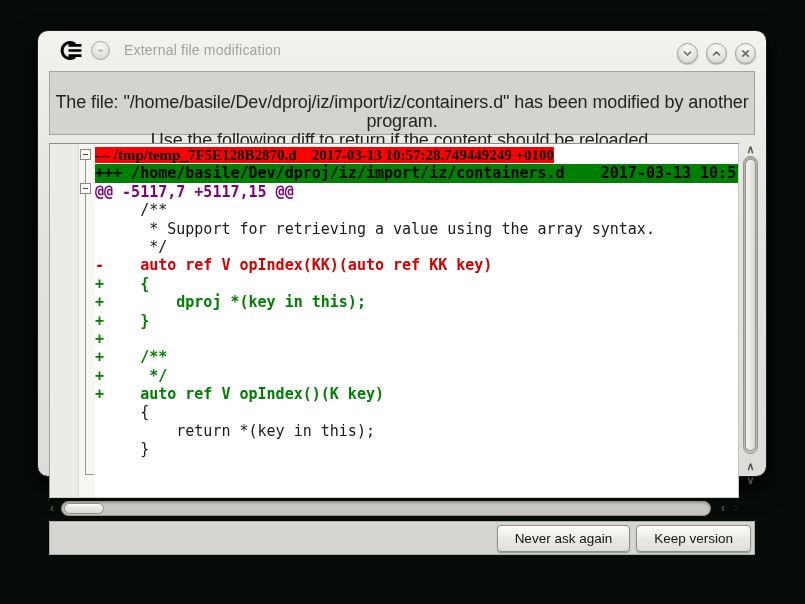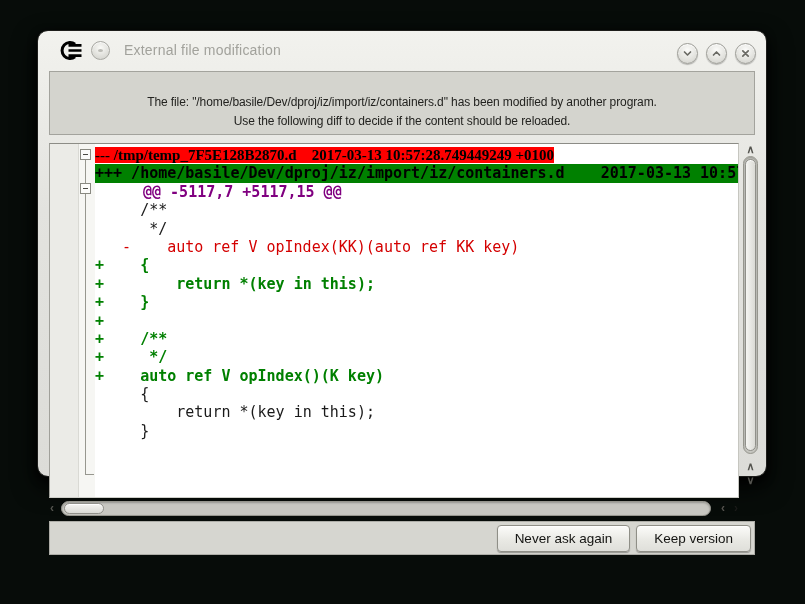--- a/index.html
+++ b/index.html
@@ -37,21 +37,21 @@
     background:radial-gradient(circle at 50% 32%,#fcfcfa,#dedeD9 68%,#cecec9);
     border:1px solid #9d9d97;box-sizing:border-box;
     box-shadow:inset 0 1px 1px rgba(255,255,255,.9),0 1px 1px rgba(0,0,0,.25);
     display:flex;align-items:center;justify-content:center;
   }
   .ctrl-btn svg{display:block;}
   
   .msg-panel{
     position:absolute;left:11px;right:11px;top:40px;height:64px;
     background:#d4d4ce;border:1px solid #a3a39d;box-sizing:border-box;
-    text-align:center;color:#232320;font-size:12px;line-height:19px;
+    text-align:center;color:#232320;font-size:18px;line-height:19px;
     padding-top:21px;letter-spacing:-0.1px;
   }
   
   .editor-frame{
     position:absolute;left:11px;top:112px;width:690px;height:355px;
     background:#ffffff;box-sizing:border-box;
     border-top:1px solid #8c8c86;border-left:1px solid #a0a09a;
     border-right:1px solid #c6c6c0;border-bottom:1px solid #cfcfc9;
     overflow:hidden;
   }
@@ -63,22 +63,22 @@
     position:absolute;left:30px;width:11px;height:11px;background:#fcfcfa;
     border:1px solid #89898one1;border:1px solid #898981;box-sizing:border-box;
     display:flex;align-items:center;justify-content:center;
   }
   .fold-box i{display:block;width:5px;height:1px;background:#4a4a45;}
   .diff-lines{position:absolute;left:45px;top:2px;right:0;bottom:0;overflow:hidden;}
   .row{height:18.4px;line-height:18.4px;white-space:pre;
     font-family:"DejaVu Sans Mono",monospace;font-size:15px;color:#1a1a1a;}
   .t-file-del span{background:var(--diff-del-bg);font-weight:bold;color:#000;font-family:Liberation Serif, serif;}
   .t-file-add{background:var(--diff-add-bg);font-weight:bold;color:#000;}
-  .t-hunk{color:var(--diff-hunk);font-weight:bold;margin-left:48px;}
-  .t-removed{color:var(--diff-removed);font-weight:normal;margin-left:27px;}
+  .t-hunk{color:var(--diff-hunk);font-weight:bold;}
+  .t-removed{color:var(--diff-removed);font-weight:bold;}
   .t-added{color:var(--diff-added);font-weight:bold;}
   
   .vscroll{position:absolute;left:704px;top:112px;width:17px;height:355px;}
   .vscroll .arrow{position:absolute;left:0;width:17px;text-align:center;
     font-size:11px;font-weight:bold;color:#54544f;line-height:12px;}
   .scroll-track{
     position:absolute;background:#c7c7c1;border:1px solid #96968e;border-radius:8px;
     box-sizing:border-box;box-shadow:inset 0 1px 2px rgba(0,0,0,.25);
   }
   .scroll-thumb{
@@ -136,45 +136,46 @@
       <div class="ctrl-btn">
         <svg width="13" height="13" viewBox="0 0 13 13">
             <path d="M3.8 3.8l5.4 5.4 M9.2 3.8l-5.4 5.4" fill="none" stroke="#6a6a64" stroke-width="1.7" stroke-linecap="round"></path>
           </svg>
       </div>
     </div>
   </div>
 
   <div class="msg-panel">
     <div>The file: "/home/basile/Dev/dproj/iz/import/iz/containers.d" has been modified by another program.</div>
-    <div>Use the following diff to decide if the content should be reloaded.</div>
+    <div>Use the following diff to return if the content should be reloaded.</div>
   </div>
 
   <div class="editor-frame">
     <div class="fold-margin">
       <div class="fold-margin-light"></div>
       <div class="fold-vline" style="left:35px;top:16px;height:23px;"></div>
       <div class="fold-vline" style="left:35px;top:50px;height:281px;"></div>
       <div class="fold-hline" style="left:35px;top:330px;width:9px;"></div>
       <div class="fold-box" style="top:5px;">
           <i></i>
         </div>
       <div class="fold-box" style="top:39px;">
           <i></i>
         </div>
     </div>
     <div class="diff-lines">
         <div class="row t-file-del"><span>--- /tmp/temp_7F5E128B2870.d    2017-03-13 10:57:28.749449249 +0100</span></div>
         <div class="row t-file-add">+++ /home/basile/Dev/dproj/iz/import/iz/containers.d    2017-03-13 10:57</div>
         <div class="row t-hunk">@@ -5117,7 +5117,15 @@</div>
         <div class="row t-context">     /**</div>
+        <div class="row t-context">      * Support for retrieving a value using the array syntax.</div>
         <div class="row t-context">      */</div>
         <div class="row t-removed">-    auto ref V opIndex(KK)(auto ref KK key)</div>
         <div class="row t-added">+    {</div>
-        <div class="row t-added">+        return *(key in this);</div>
+        <div class="row t-added">+        dproj *(key in this);</div>
         <div class="row t-added">+    }</div>
         <div class="row t-added">+</div>
         <div class="row t-added">+    /**</div>
         <div class="row t-added">+     */</div>
         <div class="row t-added">+    auto ref V opIndex()(K key)</div>
         <div class="row t-context">     {</div>
         <div class="row t-context">         return *(key in this);</div>
         <div class="row t-context">     }</div>
       </div>
   </div>

